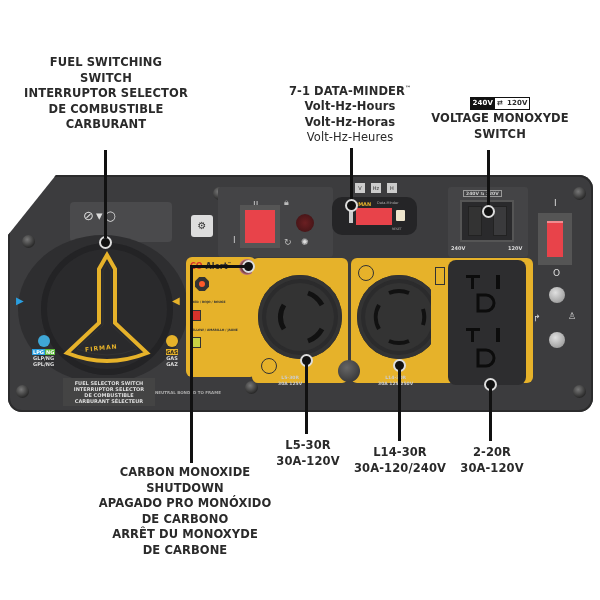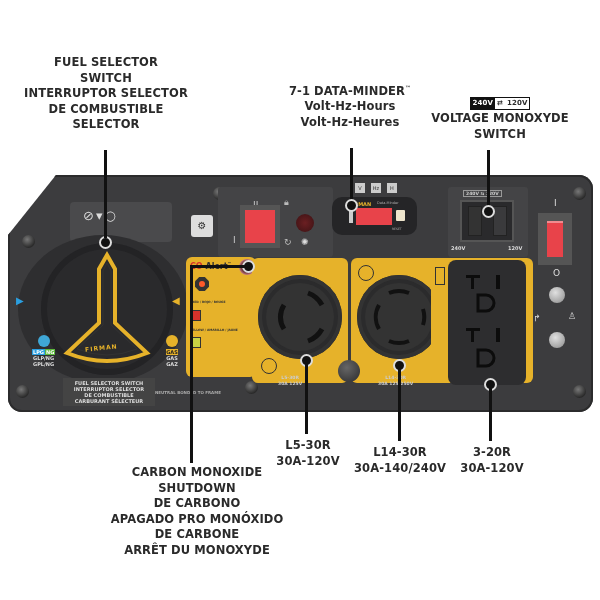--- a/index.html
+++ b/index.html
@@ -14,64 +14,65 @@
   .screw{position:absolute;width:13px;height:13px;border-radius:50%;background:radial-gradient(circle at 40% 35%,#777,#2a2a2a 70%);}
   .txt-sm{font-size:5px;font-weight:bold;color:#ddd;text-align:center;line-height:6px;white-space:nowrap;}
   .yellow-box{position:absolute;background:#e6b22a;border-radius:6px;}
   .outlet-round{position:absolute;border-radius:50%;background:#2b2b2c;box-shadow:0 0 0 4px #333 inset;}
   .volt-badge{display:inline-flex;align-items:center;border:1px solid #111;font-size:7px;font-weight:bold;height:11px;}
 </style>
 </head>
 <body>
 
 <div class="callout" style="left:2px;top:55px;width:208px;">
-  <div>FUEL SELECTOR</div>
+  <div>FUEL SWITCHING</div>
   <div>SWITCH</div>
   <div>INTERRUPTOR SELECTOR</div>
   <div>DE COMBUSTIBLE</div>
-  <div>SELECTOR</div>
+  <div>CARBURANT</div>
 </div>
 
 <div class="callout" style="left:275px;top:80px;width:150px;">
   <div><span>7-1 DATA-MINDER</span><sup style="font-size:6px;">™</sup></div>
   <div style="font-weight:600;">Volt-Hz-Hours</div>
-  <div style="font-weight:700;">Volt-Hz-Heures</div>
+  <div style="font-weight:600;">Volt-Hz-Horas</div>
+  <div style="font-weight:400;">Volt-Hz-Heures</div>
 </div>
 
 <div class="callout" style="left:410px;top:94px;width:180px;">
   <div style="height:17px;">
     <span class="volt-badge">
       <span style="background:#111;color:#fff;padding:0 2px;height:11px;line-height:11px;">240V</span>
       <span style="padding:0 2px;">⇄</span>
       <span style="padding:0 2px;line-height:11px;">120V</span>
     </span>
   </div>
   <div>VOLTAGE MONOXYDE</div>
   <div>SWITCH</div>
 </div>
 
-<div class="callout" style="left:102px;top:465px;width:190px;">
+<div class="callout" style="left:90px;top:465px;width:190px;">
   <div>CARBON MONOXIDE</div>
   <div>SHUTDOWN</div>
+  <div>APAGADO PRO MONÓXIDO</div>
   <div>DE CARBONO</div>
-  <div>APAGADO PRO MONÓXIDO</div>
+  <div>ARRÊT DU MONOXYDE</div>
   <div>DE CARBONE</div>
-  <div>ARRÊT DU MONOXYDE</div>
 </div>
 
 <div class="callout" style="left:268px;top:438px;width:80px;">
   <div>L5-30R</div>
   <div>30A-120V</div>
 </div>
 <div class="callout" style="left:350px;top:445px;width:100px;">
   <div>L14-30R</div>
-  <div>30A-140/240V</div>
+  <div>30A-120/240V</div>
 </div>
 <div class="callout" style="left:452px;top:445px;width:80px;">
-  <div>3-20R</div>
+  <div>2-20R</div>
   <div>30A-120V</div>
 </div>
 
 <div class="panel">
 
   <div class="screw" style="left:14px;top:60px;"></div>
   <div class="screw" style="left:8px;top:210px;"></div>
   <div class="screw" style="left:205px;top:12px;"></div>
   <div class="screw" style="left:237px;top:206px;"></div>
   <div class="screw" style="left:565px;top:12px;"></div>

